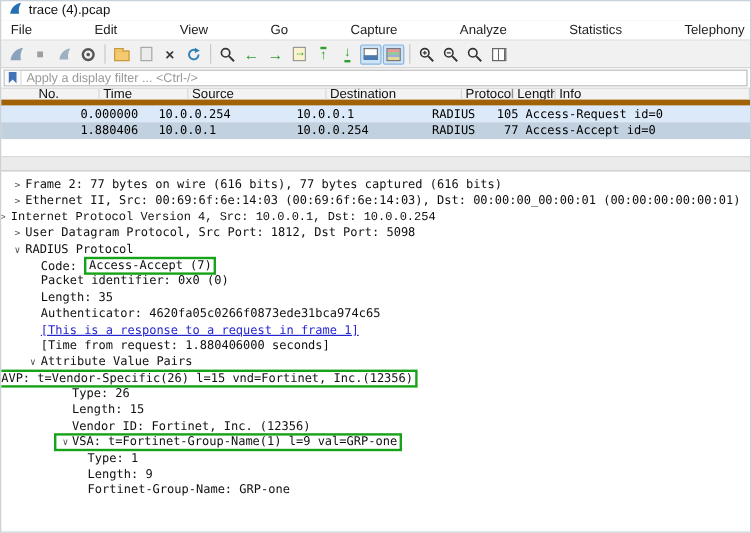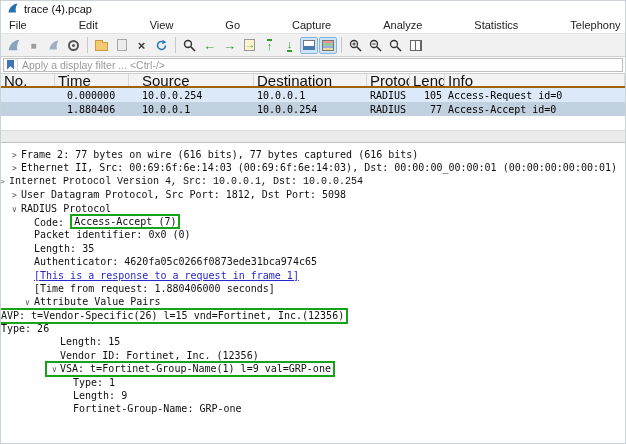--- a/index.html
+++ b/index.html
@@ -40,23 +40,23 @@
       background:linear-gradient(#e89898 0 25%, #98c898 25% 50%, #98aee0 50% 75%, #e8d898 75% 100%); }
   .cols-box { width:12px; height:11px; border:1px solid #666;
       background:linear-gradient(90deg,#fff 0 4px,#666 4px 5px,#fff 5px 9px,#666 9px 10px,#fff 10px 12px); }
   
   .filterbar { height:17px; flex:0 0 17px; background:#fff; border-bottom:1px solid #cfcfcf; display:flex; align-items:center; padding:1px 2px 2px 2px; }
   .filter-input { flex:1; height:14px; border:1px solid #bdbdbd; background:#fff; display:flex; align-items:center; }
   .bookmark-wrap { width:14px; height:100%; display:flex; align-items:center; justify-content:center; border-right:1px solid #dcdcdc; background:#fafafa; }
   .bookmark { width:7px; height:10px; background:#4272b8; clip-path:polygon(0 0,100% 0,100% 100%,50% 68%,0 100%); }
   .filter-placeholder { color:#9a9a9a; font-size:10.5px; padding-left:4px; white-space:pre; }
   
-  .pkt-header { height:14px; flex:0 0 14px; display:flex; background:#f3f3f3; border-bottom:2px solid #a16207; font-size:15px; color:#111; }
+  .pkt-header { height:14px; flex:0 0 14px; display:flex; background:#f3f3f3; border-bottom:5px solid #a16207; font-size:11px; color:#111;padding-left:28px; }
   .hcol { border-right:1px solid #d8d8d8; padding:0 3px; display:flex; align-items:center; overflow:hidden; }
-  .w-no{width:54px;} .w-time{width:74px;} .w-src{width:115px;margin-left:10px;} .w-dst{width:113px;} .w-proto{width:43px;} .w-len{width:35px;} .w-info{flex:1;}
+  .w-no{width:54px;} .w-time{width:74px;} .w-src{width:115px;} .w-dst{width:113px;} .w-proto{width:43px;} .w-len{width:35px;} .w-info{flex:1;}
   .pkt-row { height:14px; flex:0 0 14px; display:flex; align-items:center;
              font-family:"DejaVu Sans Mono","Liberation Mono",monospace; font-size:10px; color:#000; }
   .pkt-row.row-udp { background:#dbe9f8; }
   .pkt-row.selected { background:#c2d1df; }
   .ccol { padding:0 3px; overflow:hidden; white-space:pre; display:flex; align-items:center; }
   .ccol.num { justify-content:space-between; }
   .ccol.right { justify-content:flex-end; }
   .ccol.c-time { padding-left:12px; }
   .list-empty { height:14px; flex:0 0 14px; background:#fff; }
   .splitter { height:13px; flex:0 0 13px; background:#ebebeb; border-top:1px solid #dadada; border-bottom:1px solid #c2c2c2; }
@@ -250,21 +250,21 @@
       <div class="tree-line" style="padding-left: 20px;"><span class="chev">&gt;</span><span>User Datagram Protocol, Src Port: 1812, Dst Port: 5098</span></div>
       <div class="tree-line" style="padding-left: 20px;"><span class="chev">∨</span><span>RADIUS Protocol</span></div>
       <div class="tree-line" style="padding-left: 33px;"><span>Code: </span><span class="gbox"><span>Access-Accept (7)</span></span></div>
       <div class="tree-line" style="padding-left: 33px;"><span>Packet identifier: 0x0 (0)</span></div>
       <div class="tree-line" style="padding-left: 33px;"><span>Length: 35</span></div>
       <div class="tree-line" style="padding-left: 33px;"><span>Authenticator: 4620fa05c0266f0873ede31bca974c65</span></div>
       <div class="tree-line" style="padding-left: 33px;"><span class="link">[This is a response to a request in frame 1]</span></div>
       <div class="tree-line" style="padding-left: 33px;"><span>[Time from request: 1.880406000 seconds]</span></div>
       <div class="tree-line" style="padding-left: 33px;"><span class="chev">∨</span><span>Attribute Value Pairs</span></div>
       <div class="tree-line" style=""><span class="gbox gbox-chev"><span class="chev chev-in">∨</span><span>AVP: t=Vendor-Specific(26) l=15 vnd=Fortinet, Inc.(12356)</span></span></div>
-      <div class="tree-line" style=""><span>Type: 26</span></div>
+      <div class="tree-line" style="padding-left: 59px;"><span>Type: 26</span></div>
       <div class="tree-line" style="padding-left: 59px;"><span>Length: 15</span></div>
       <div class="tree-line" style="padding-left: 59px;"><span>Vendor ID: Fortinet, Inc. (12356)</span></div>
       <div class="tree-line" style="padding-left: 59px;"><span class="gbox gbox-chev"><span class="chev chev-in">∨</span><span>VSA: t=Fortinet-Group-Name(1) l=9 val=GRP-one</span></span></div>
       <div class="tree-line" style="padding-left: 72px;"><span>Type: 1</span></div>
       <div class="tree-line" style="padding-left: 72px;"><span>Length: 9</span></div>
       <div class="tree-line" style="padding-left: 72px;"><span>Fortinet-Group-Name: GRP-one</span></div>
     </div>
 
 </div>
 

